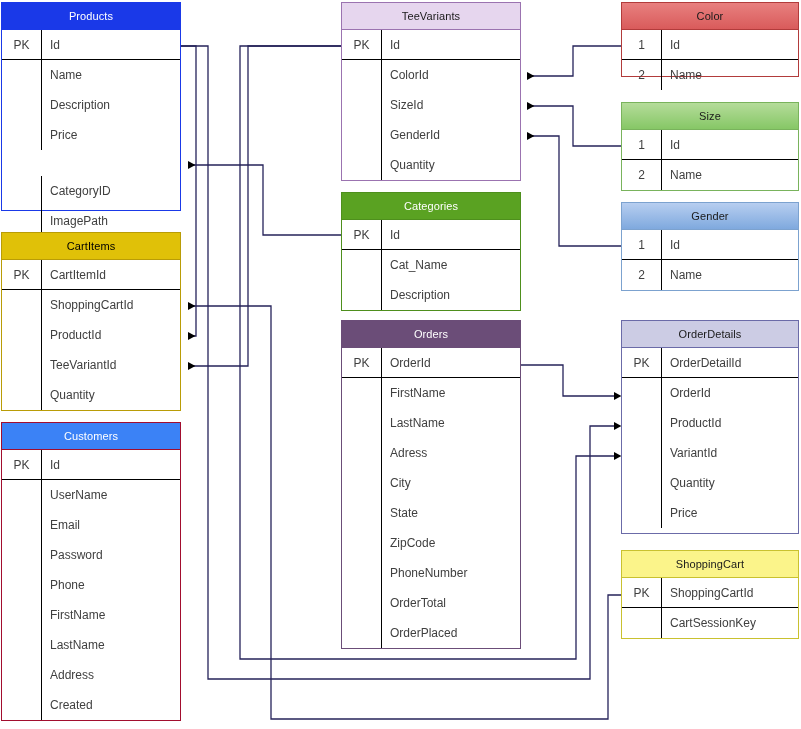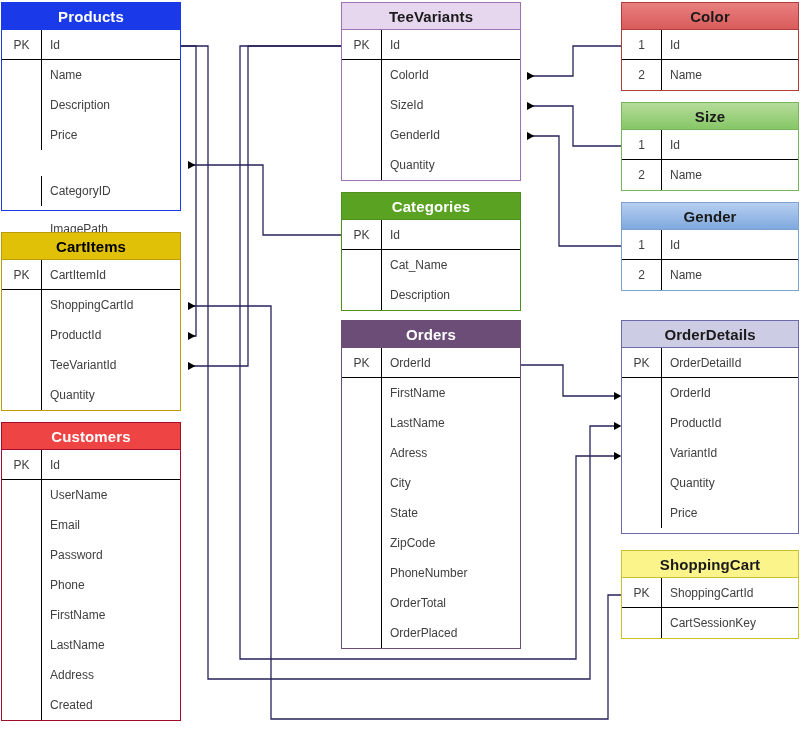--- a/index.html
+++ b/index.html
@@ -1,21 +1,21 @@
 <!DOCTYPE html>
 <html><head>
 <meta charset="utf-8">
 <style>
   html,body{margin:0;padding:0;background:#ffffff;}
   body{width:801px;height:729px;position:relative;overflow:hidden;
        font-family:"Liberation Sans","DejaVu Sans",sans-serif;}
   #canvas{position:absolute;left:0;top:0;width:801px;height:729px;}
   svg.links{position:absolute;left:0;top:0;width:801px;height:729px;overflow:visible;}
   .entity{position:absolute;box-sizing:border-box;background:#ffffff;}
-  .ent-head{box-sizing:border-box;text-align:center;font-weight:bold;font-size:15px;
+  .ent-head{box-sizing:border-box;text-align:center;font-weight:normal;font-size:11px;
             letter-spacing:.1px;display:flex;align-items:center;justify-content:center;}
   .row{box-sizing:border-box;display:flex;align-items:stretch;}
   .row .k{box-sizing:border-box;width:40px;flex:0 0 40px;display:flex;align-items:center;
           justify-content:center;font-size:12px;color:#404040;}
   .row .f{box-sizing:border-box;flex:1 1 auto;display:flex;align-items:center;
           padding-left:8px;font-size:12px;color:#404040;}
   .sep-strong{border-bottom:1.4px solid #000000;}
   .sep-soft{border-bottom:0px solid transparent;}
   .vline{border-right:1.2px solid #000000;}
   .body-box{box-sizing:border-box;}
@@ -72,21 +72,21 @@
           <div class="f">Description</div>
         </div>
         <div class="row sep-soft" style="height: 30px;">
           <div class="k vline" style="border-right: 1.2px solid rgb(0, 0, 0);"></div>
           <div class="f">Price</div>
         </div>
         <div class="row sep-soft" style="height: 30px; margin-top: 26px;">
           <div class="k vline" style="border-right: 1.2px solid rgb(0, 0, 0);"></div>
           <div class="f">CategoryID</div>
         </div>
-        <div class="row sep-soft" style="height: 30px; align-items: flex-end;">
+        <div class="row sep-soft" style="height: 30px;">
           <div class="k vline" style="border-right: 1.2px solid rgb(0, 0, 0);"></div>
           <div class="f">ImagePath</div>
         </div>
       </div>
     </div>
     <div class="entity" style="left: 1px; top: 232px; width: 180px; height: 179px; border: 1.4px solid rgb(185, 156, 6);">
       <div class="ent-head" style="height: 27px; color: rgb(0, 0, 0); border-bottom: 1.4px solid rgb(185, 156, 6); background: rgb(224, 193, 8);">CartItems</div>
       <div class="body-box">
         <div class="row sep-strong" style="height: 30px;">
           <div class="k vline" style="border-right: 1.2px solid rgb(0, 0, 0);">PK</div>
@@ -104,21 +104,21 @@
           <div class="k vline" style="border-right: 1.2px solid rgb(0, 0, 0);"></div>
           <div class="f">TeeVariantId</div>
         </div>
         <div class="row sep-soft" style="height: 30px;">
           <div class="k vline" style="border-right: 1.2px solid rgb(0, 0, 0);"></div>
           <div class="f">Quantity</div>
         </div>
       </div>
     </div>
     <div class="entity" style="left: 1px; top: 422px; width: 180px; height: 299px; border: 1.4px solid rgb(162, 13, 46);">
-      <div class="ent-head" style="height: 27px; color: rgb(255, 255, 255); border-bottom: 1.4px solid rgb(162, 13, 46); background: #ef4444;">Customers</div>
+      <div class="ent-head" style="height: 27px; color: rgb(255, 255, 255); border-bottom: 1.4px solid rgb(162, 13, 46); background: #3b82f6;">Customers</div>
       <div class="body-box">
         <div class="row sep-strong" style="height: 30px;">
           <div class="k vline" style="border-right: 1.2px solid rgb(0, 0, 0);">PK</div>
           <div class="f">Id</div>
         </div>
         <div class="row sep-soft" style="height: 30px;">
           <div class="k vline" style="border-right: 1.2px solid rgb(0, 0, 0);"></div>
           <div class="f">UserName</div>
         </div>
         <div class="row sep-soft" style="height: 30px;">
@@ -231,21 +231,21 @@
         <div class="row sep-soft" style="height: 30px;">
           <div class="k vline" style="border-right: 1.2px solid rgb(0, 0, 0);"></div>
           <div class="f">OrderTotal</div>
         </div>
         <div class="row sep-soft" style="height: 30px;">
           <div class="k vline" style="border-right: 1.2px solid rgb(0, 0, 0);"></div>
           <div class="f">OrderPlaced</div>
         </div>
       </div>
     </div>
-    <div class="entity" style="left: 621px; top: 2px; width: 178px; height: 89px; border: 1.4px solid rgb(178, 59, 59);">
+    <div class="entity" style="left: 621px; top: 2px; width: 178px; height: 75px; border: 1.4px solid rgb(178, 59, 59);">
       <div class="ent-head" style="height: 27px; color: rgb(26, 26, 26); border-bottom: 1.4px solid rgb(178, 59, 59); background: linear-gradient(rgb(232, 128, 127) 0%, rgb(217, 91, 91) 100%);">Color</div>
       <div class="body-box">
         <div class="row sep-strong" style="height: 30px;">
           <div class="k vline" style="border-right: 1.2px solid rgb(0, 0, 0);">1</div>
           <div class="f">Id</div>
         </div>
         <div class="row sep-soft" style="height: 30px;">
           <div class="k vline" style="border-right: 1.2px solid rgb(0, 0, 0);">2</div>
           <div class="f">Name</div>
         </div>

